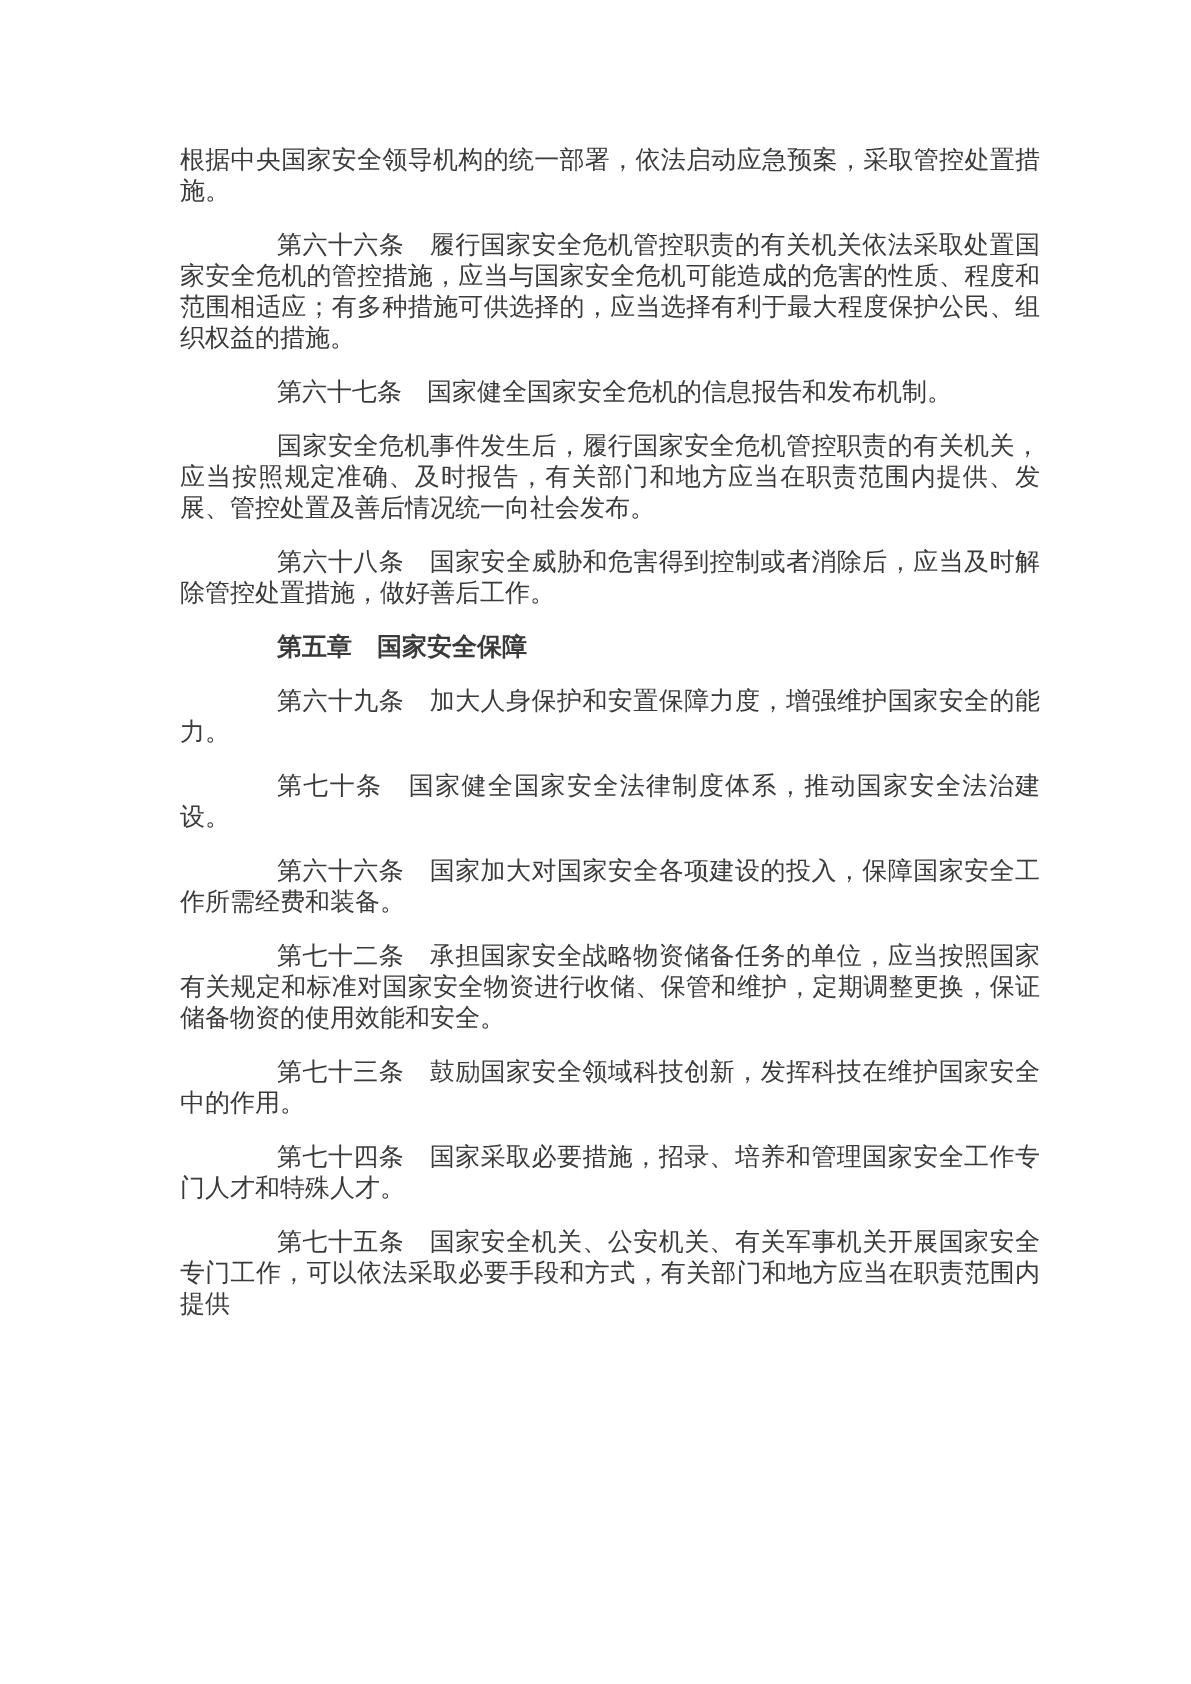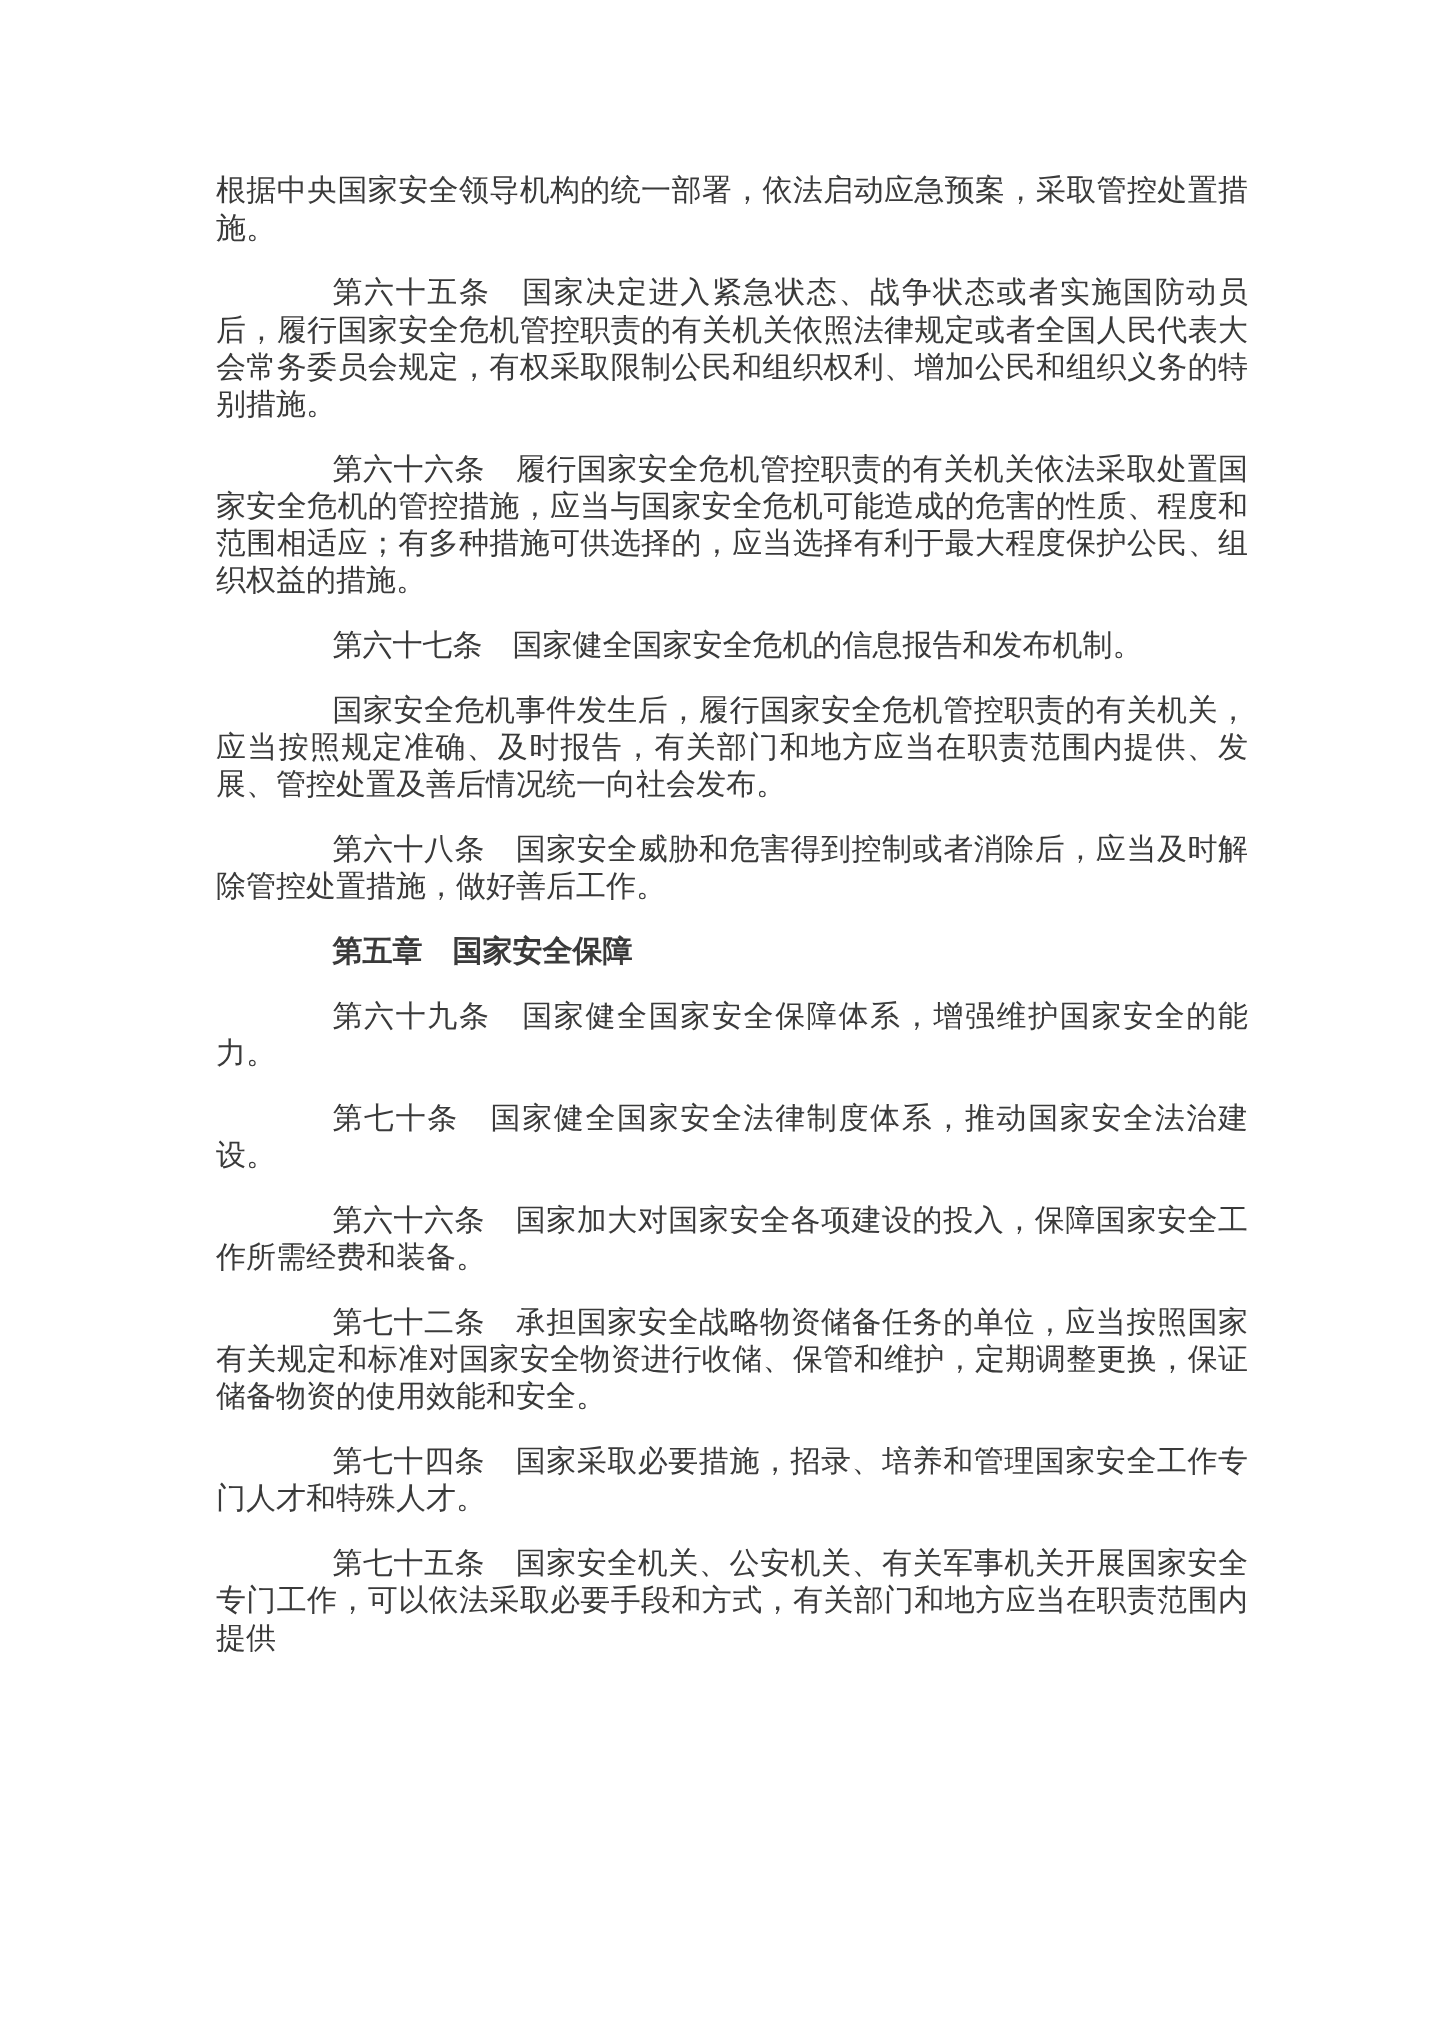--- a/index.html
+++ b/index.html
@@ -37,26 +37,26 @@
   .content p.chapter-heading {
     font-weight: bold;
   }
 </style>
 </head>
 <body>
 
 <div class="page">
   <div class="content">
     <p class="no-indent">根据中央国家安全领导机构的统一部署，依法启动应急预案，采取管控处置措施。</p>
-    <p>第六十五条　国家决定进入紧急状态、战争状态或者实施国防动员后，履行国家安全危机管控职责的有关机关依照法律规定或者全国人民代表大会常务委员会规定，有权采取限制公民和组织权利、增加公民和组织义务的特别措施。</p>
     <p>第六十六条　履行国家安全危机管控职责的有关机关依法采取处置国家安全危机的管控措施，应当与国家安全危机可能造成的危害的性质、程度和范围相适应；有多种措施可供选择的，应当选择有利于最大程度保护公民、组织权益的措施。</p>
     <p>第六十七条　国家健全国家安全危机的信息报告和发布机制。</p>
     <p>国家安全危机事件发生后，履行国家安全危机管控职责的有关机关，应当按照规定准确、及时报告，有关部门和地方应当在职责范围内提供、发展、管控处置及善后情况统一向社会发布。</p>
     <p>第六十八条　国家安全威胁和危害得到控制或者消除后，应当及时解除管控处置措施，做好善后工作。</p>
     <p class="chapter-heading">第五章　国家安全保障</p>
-    <p>第六十九条　国家健全国家安全保障体系，增强维护国家安全的能力。</p>
+    <p>第六十九条　加大人身保护和安置保障力度，增强维护国家安全的能力。</p>
     <p>第七十条　国家健全国家安全法律制度体系，推动国家安全法治建设。</p>
     <p>第六十六条　国家加大对国家安全各项建设的投入，保障国家安全工作所需经费和装备。</p>
     <p>第七十二条　承担国家安全战略物资储备任务的单位，应当按照国家有关规定和标准对国家安全物资进行收储、保管和维护，定期调整更换，保证储备物资的使用效能和安全。</p>
+    <p>第七十三条　鼓励国家安全领域科技创新，发挥科技在维护国家安全中的作用。</p>
     <p>第七十四条　国家采取必要措施，招录、培养和管理国家安全工作专门人才和特殊人才。</p>
     <p>第七十五条　国家安全机关、公安机关、有关军事机关开展国家安全专门工作，可以依法采取必要手段和方式，有关部门和地方应当在职责范围内提供</p>
   </div>
 </div>
 
 </body></html>

